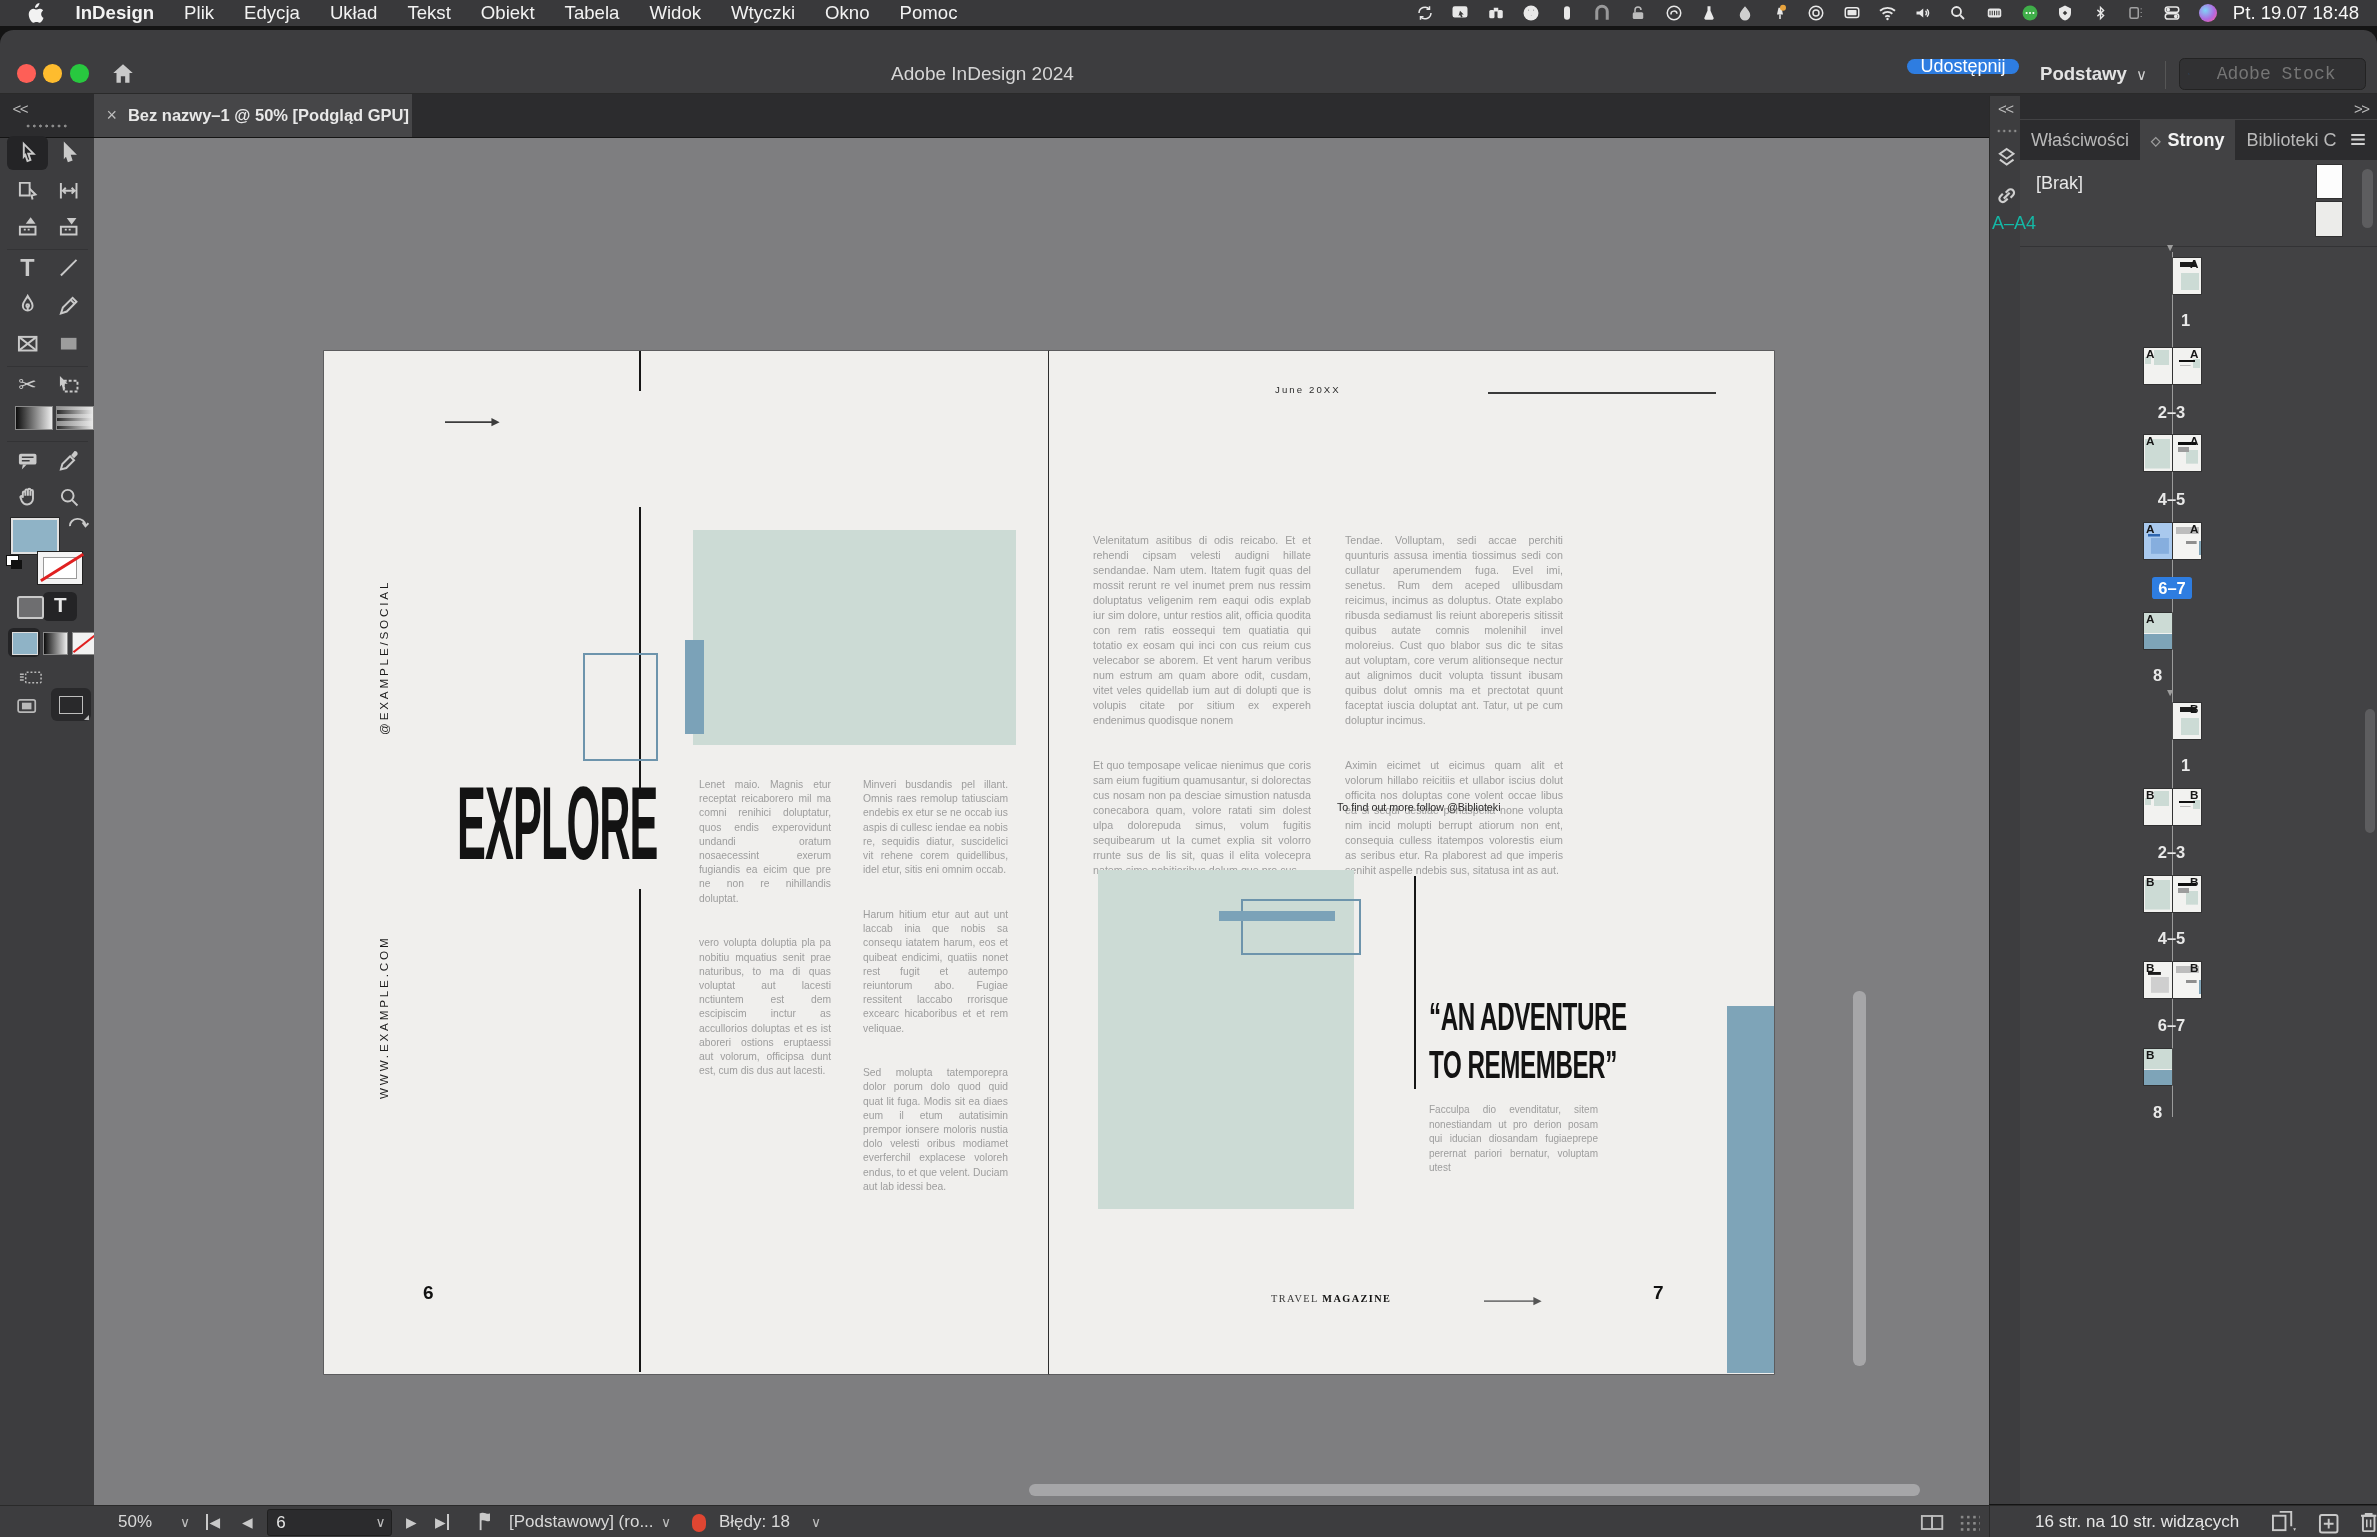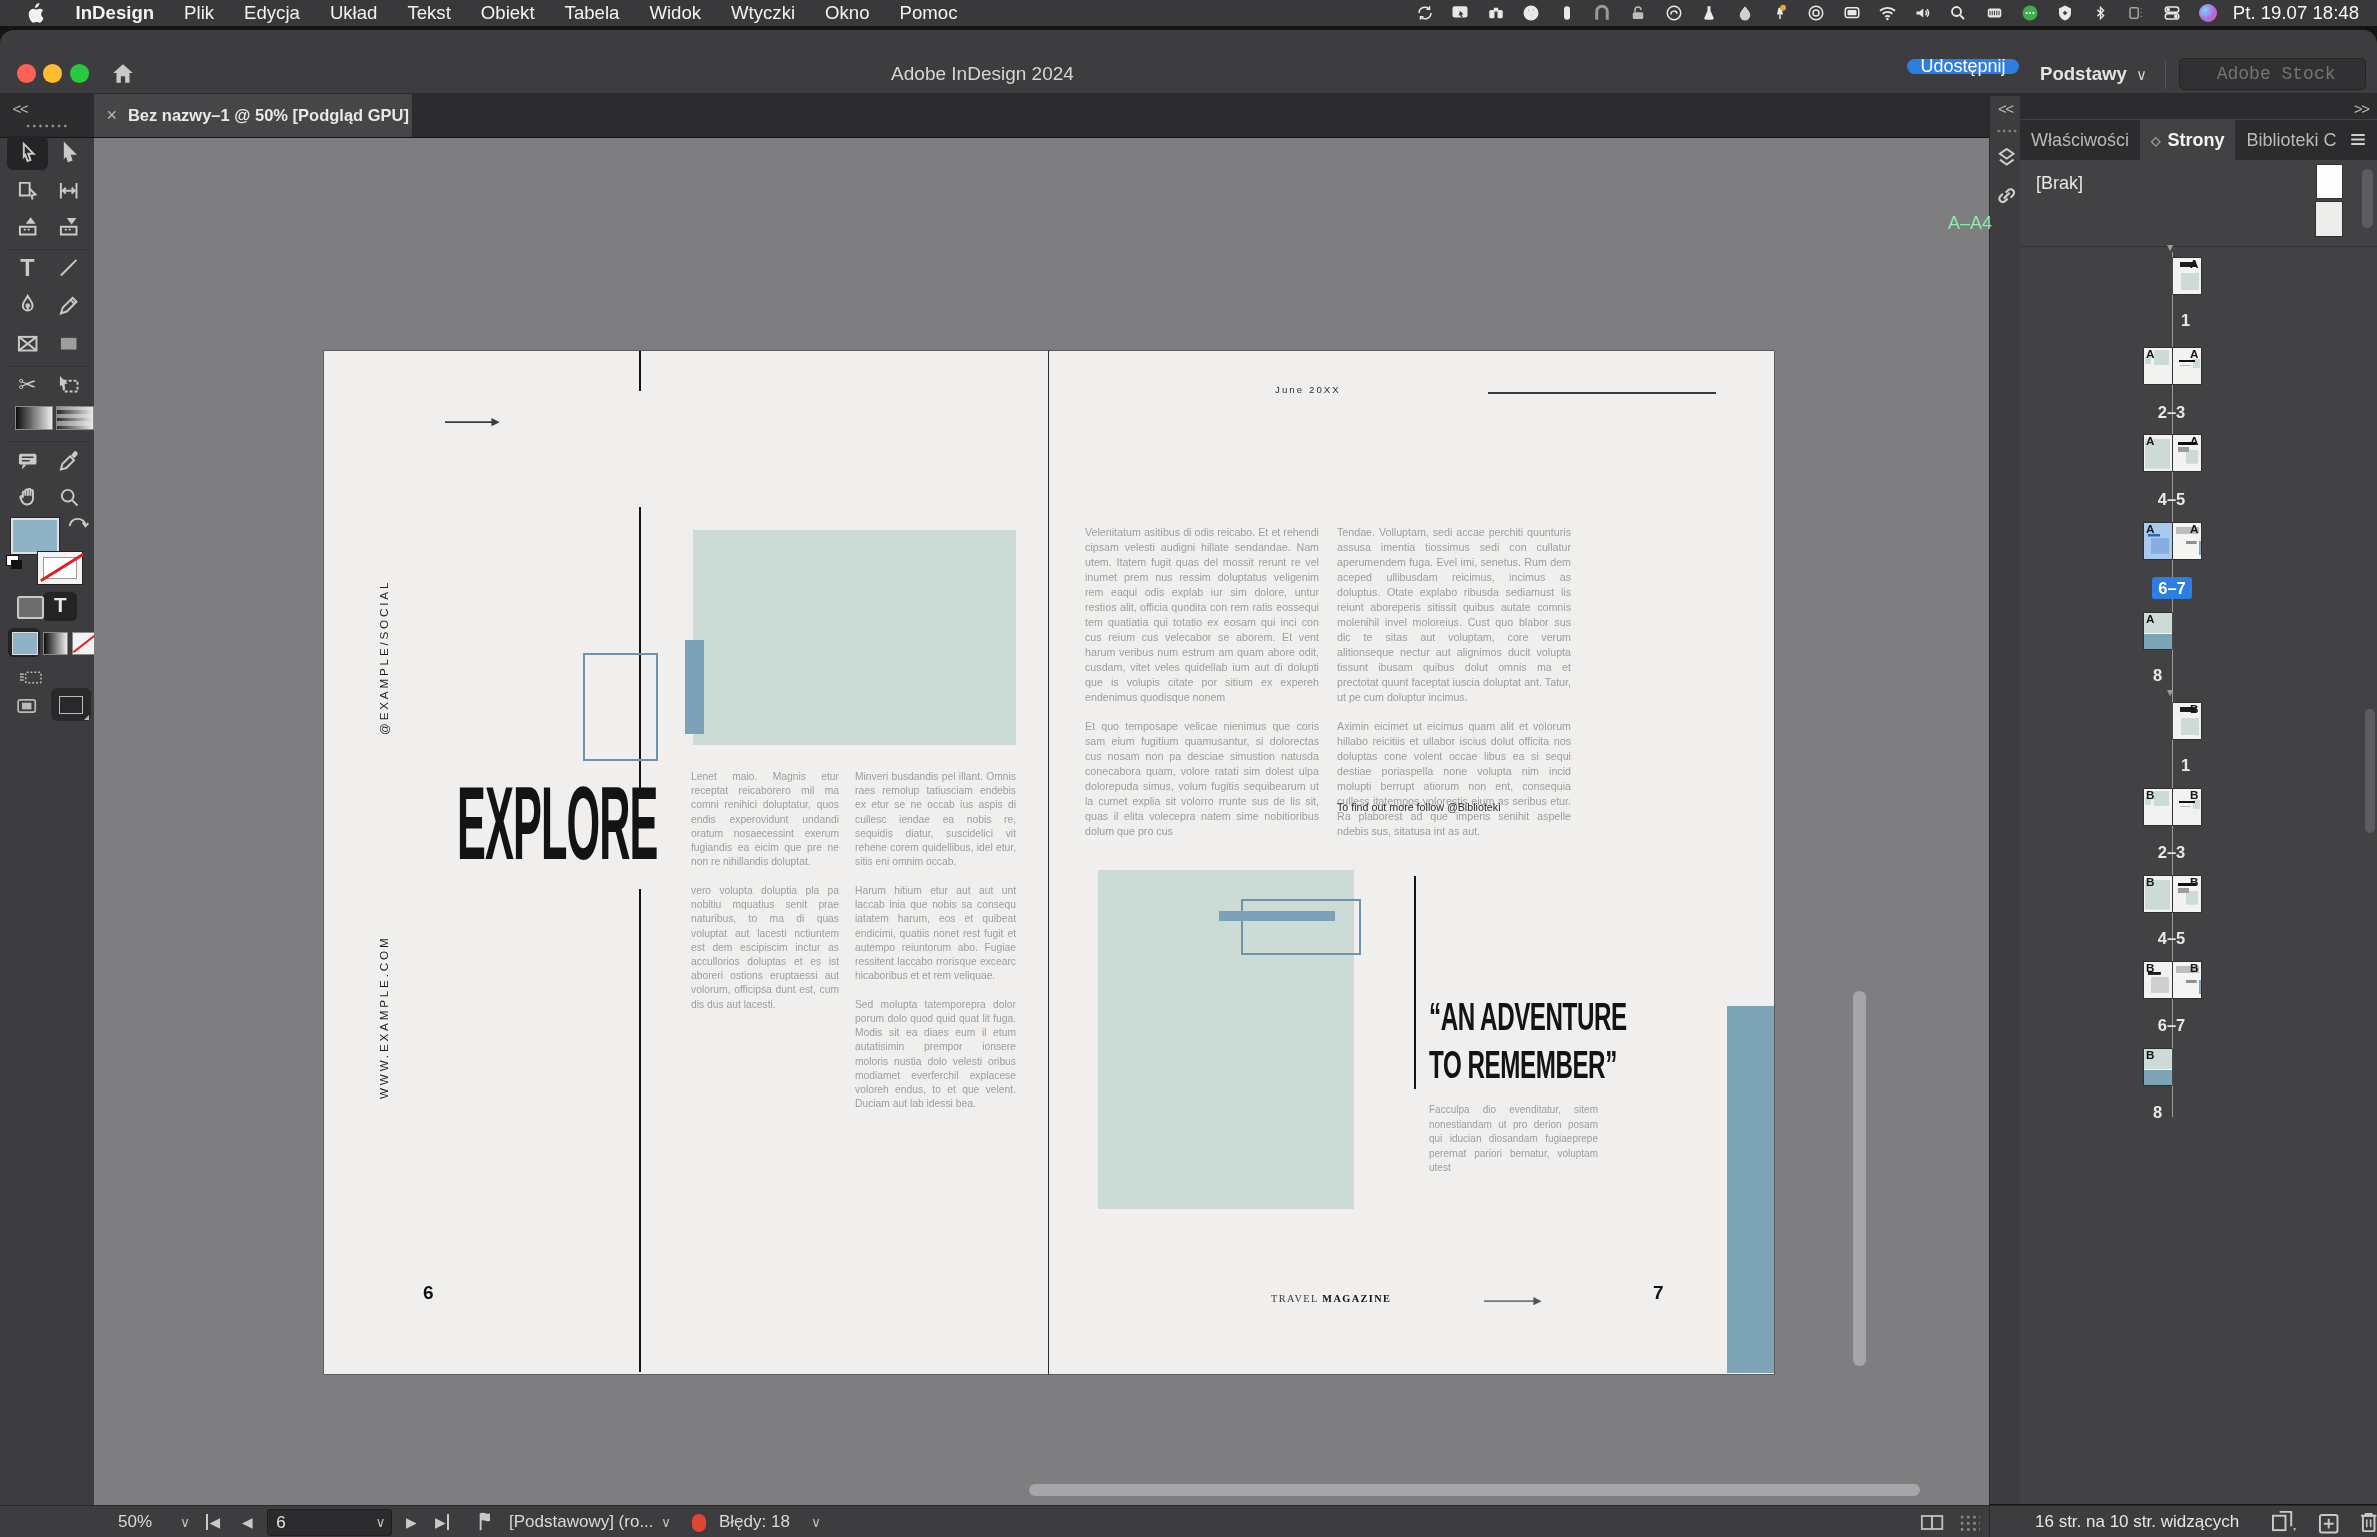--- a/index.html
+++ b/index.html
@@ -69,21 +69,21 @@
        linear-gradient(#86aede,#86aede) 70% 72%/64% 44% no-repeat,#a9c9ee;}
   .tSr{background:linear-gradient(#bdbdbd,#bdbdbd) 55% 14%/82% 20% no-repeat,
        linear-gradient(#8f8f8f,#8f8f8f) 75% 55%/38% 9% no-repeat,
        linear-gradient(#7ea4b8,#7ea4b8) 100% 85%/7% 40% no-repeat,#f4f4f2;}
   .t8{background:linear-gradient(#7ea4b8,#7ea4b8) 0 100%/100% 42% no-repeat,
       linear-gradient(#ccdbd5,#ccdbd5) 0 0/100% 56% no-repeat,#f2f2f0;}
   .tB6l{background:linear-gradient(#1a1a1a,#1a1a1a) 25% 30%/46% 8% no-repeat,
         linear-gradient(#cfcfcf,#cfcfcf) 70% 72%/64% 44% no-repeat,#f2f2f0;}
   
   .bodycol{position:absolute;display:flex;flex-direction:column;gap:14.5px;}
-  .bodycol p{margin:0;font-size:10.3px;line-height:1.38;color:#9d9d9d;text-align:justify;}
+  .bodycol p{margin:8px;font-size:10.3px;line-height:1.38;color:#9d9d9d;text-align:justify;}
   .bodycol.rt p{font-size:10.7px;line-height:1.4;}
   .vtext{position:absolute;writing-mode:vertical-rl;transform:rotate(180deg);font-size:11.7px;letter-spacing:2.8px;
          color:#1d1d1d;}
   .cond{display:inline-block;transform-origin:0 0;font-weight:700;color:#131313;line-height:1;white-space:nowrap;}
   .chev{color:#bdbdbd;font-size:13.8px;}
   
   #statusbar{left:0;top:1505px;width:1989px;height:33px;background:#3d3d3f;border-top:0.7px solid #2a2a2a;
              color:#d9d9d9;font-size:17px;}
   #panelfooter{left:1989px;top:1505px;width:388px;height:33px;background:#3d3d3f;border-top:0.7px solid #2a2a2a;
              border-left:0.7px solid #2a2a2a;color:#e6e6e6;font-size:17px;}
@@ -507,21 +507,21 @@
         <span>Strony</span>
       </span>
     <span class="rtab clip2">Biblioteki C</span>
     <span style="margin-left:auto;padding-right:9.6px;"><svg width="18" height="15" viewBox="0 0 24 20">
           <path d="M3 4h18M3 10h18M3 16h18" stroke="#cfcfcf" stroke-width="2.4"></path>
         </svg></span>
   </div>
 
   <span class="a" style="left:2036px;top:173px;font-size:18px;color:#e8e8e8;">[Brak]</span>
   <div class="a" style="left:2317px;top:165px;width:25px;height:33px;background:#fdfdfd;box-shadow:0 0 0 0.7px #2a2a2a;"></div>
-  <span class="a" style="left:1948px;top:213px;font-size:18px;color:#86efac;">A–A4</span>
+  <span class="a" style="left:1992px;top:213px;font-size:18px;color:#14b8a6;">A–A4</span>
   <div class="a" style="left:2316px;top:202px;width:26px;height:34px;background:#ececea;box-shadow:0 0 0 0.7px #2a2a2a;"></div>
   <div class="scrollpill" style="left:2362px;top:169px;width:11px;height:59px;"></div>
   <div class="a" style="left:2020px;top:246px;width:357px;height:1.4px;background:#333335;"></div>
 
   <div class="a" style="left:2172px;top:252px;width:1.4px;height:865px;background:#9b9b9b;"></div>
   <span class="a" style="left:2165px;top:242px;color:#9d9d9d;font-size:10.3px;">▼</span>
 
   <div class="pgthumb tc" style="left:2173px;top:258px;">
       <span class="lt r">A</span>
     </div>

